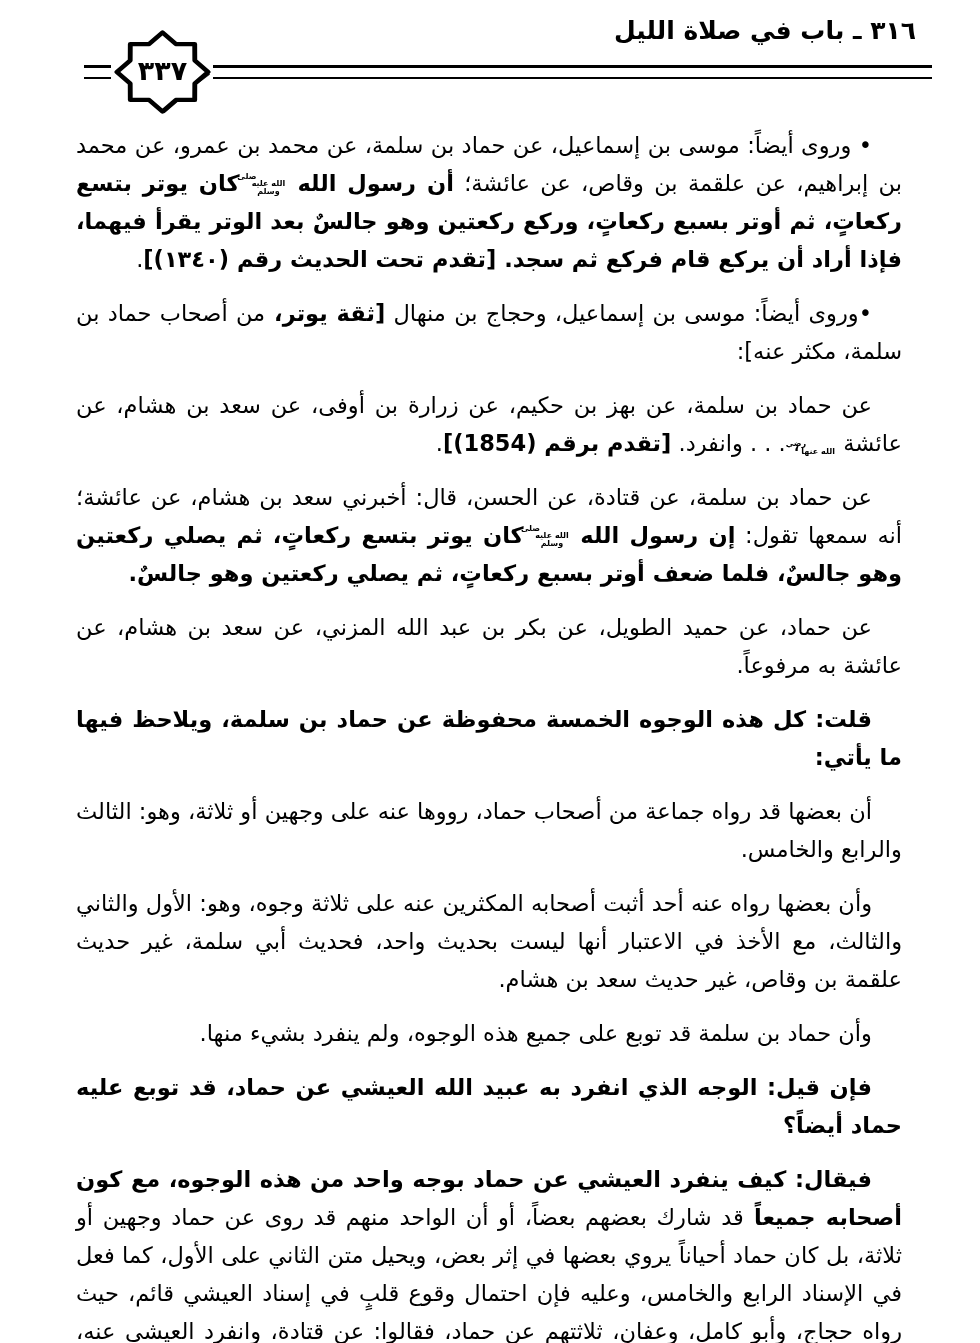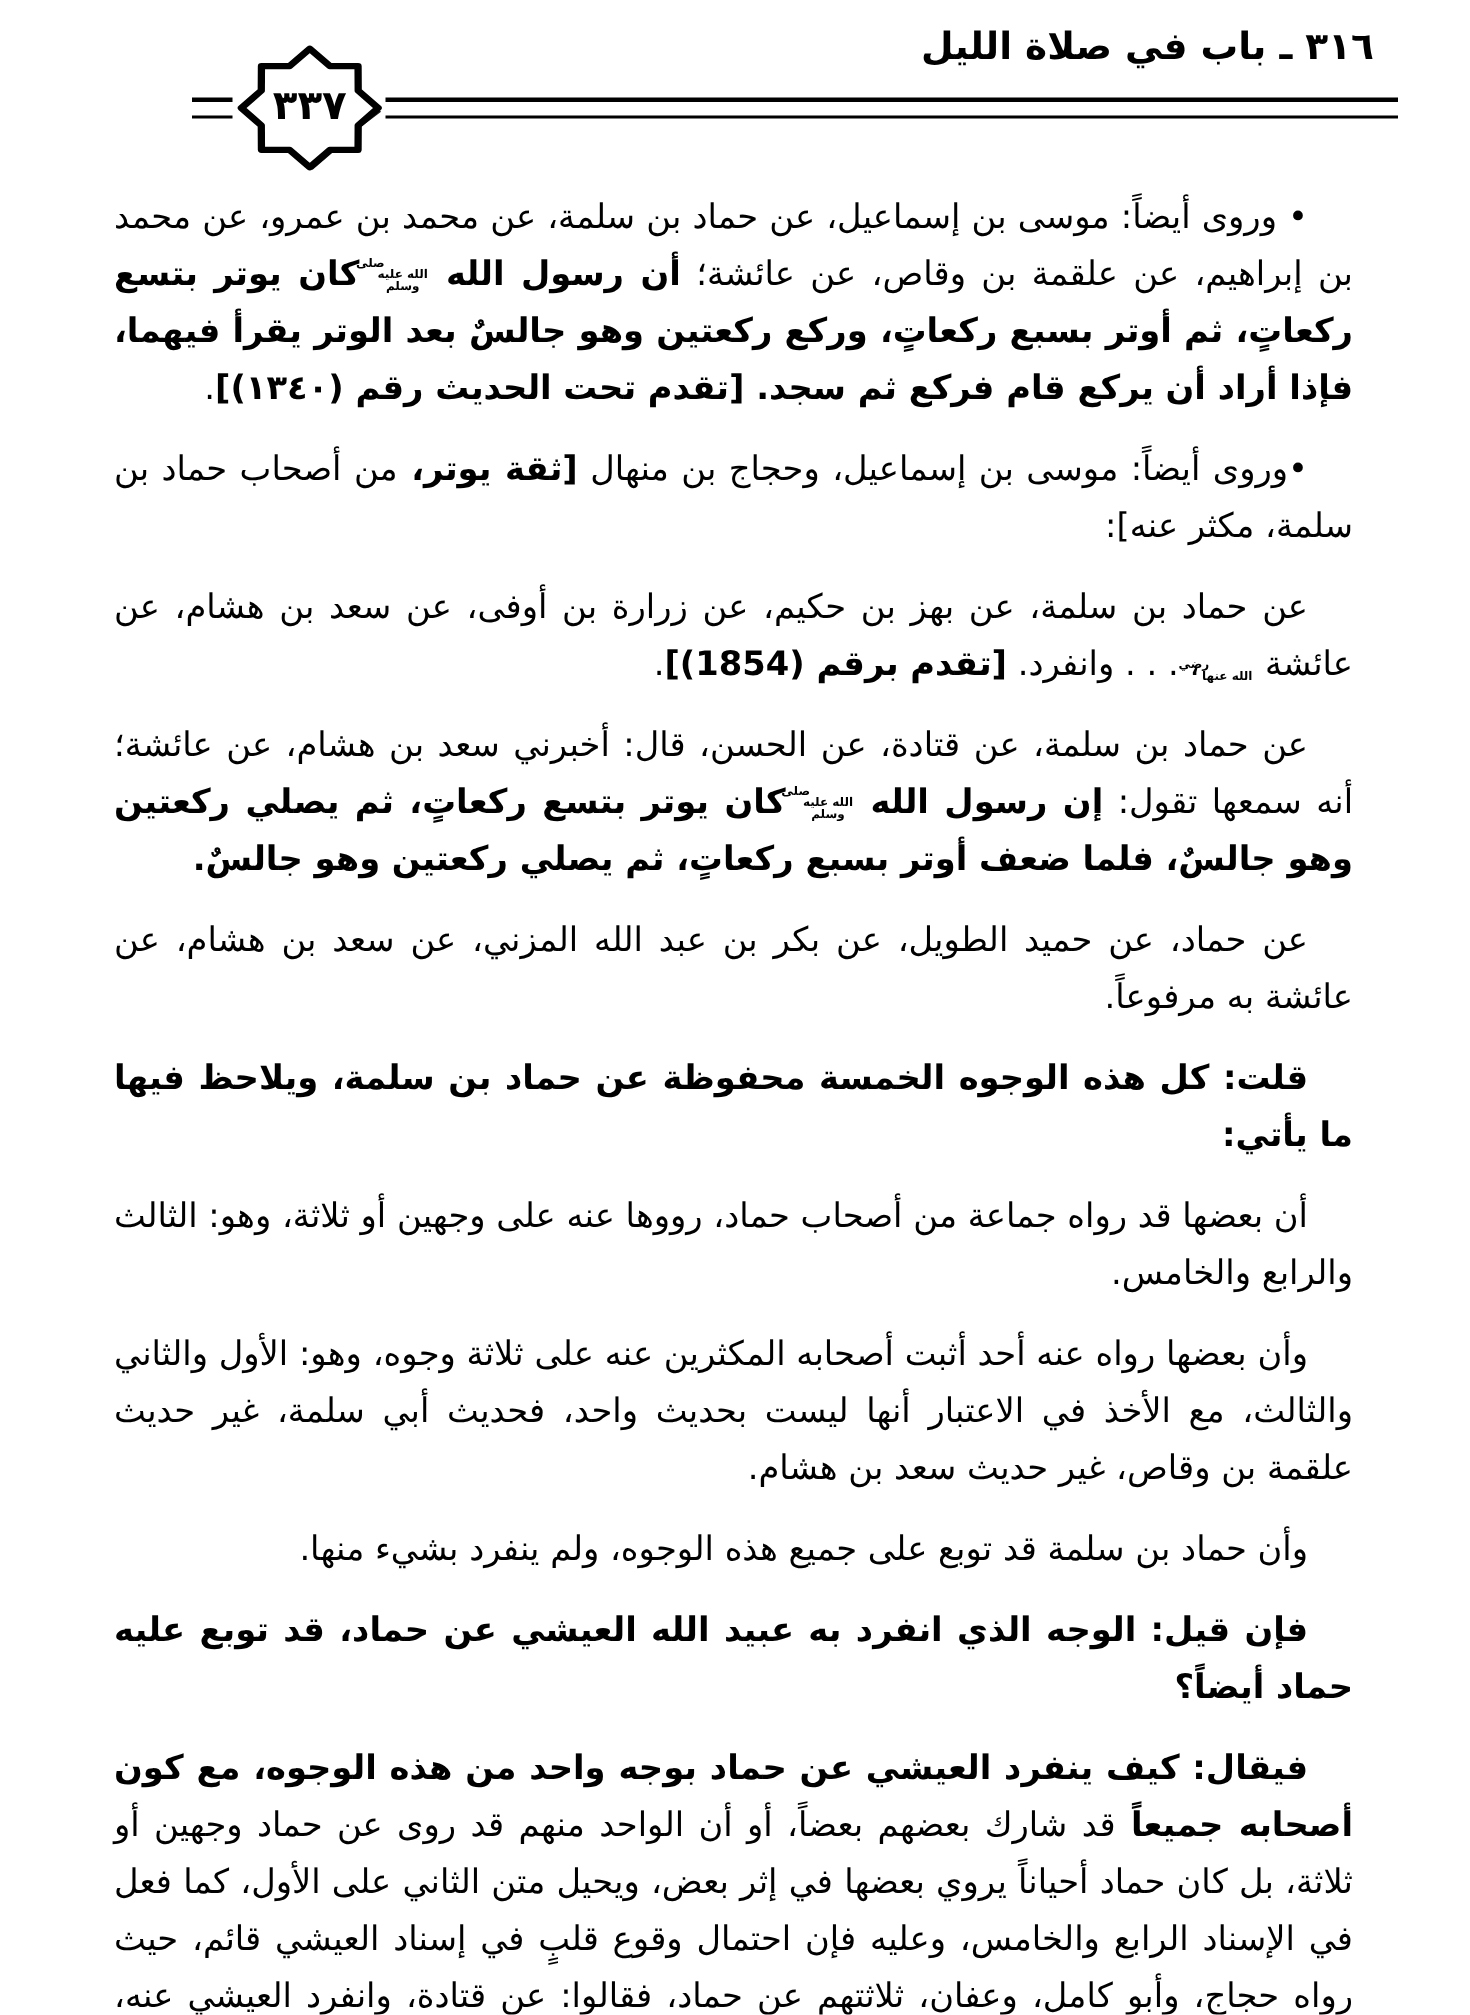--- a/index.html
+++ b/index.html
@@ -5,27 +5,27 @@
   html,body{margin:0;padding:0;}
   body{
     width:980px;height:1343px;
     background:#ffffff;color:#000;
     font-family:"DejaVu Sans",sans-serif;
     overflow:hidden;
   }
   .page{position:relative;width:980px;height:1343px;background:#fff;}
 
   
-  .hdr{position:relative;height:98px;margin-left:20px;}
+  .hdr{position:relative;height:98px;}
   .chapter-title{
     position:absolute;top:16px;right:64px;
     font-size:25px;font-weight:bold;letter-spacing:0;
   }
   .rule-row{
-    position:absolute;top:30px;left:108px;right:48px;
+    position:absolute;top:30px;left:84px;right:48px;
     display:flex;align-items:center;direction:ltr;
   }
   .dbl{
     height:9px;border-top:3px solid #000;border-bottom:2px solid #000;
   }
   .eq{width:27px;margin-right:3px;}
   .rule{flex:1;margin-left:2px;}
   .badge{width:97px;height:84px;flex:0 0 auto;position:relative;}
   .badge svg{display:block;}
   .badge .num{

